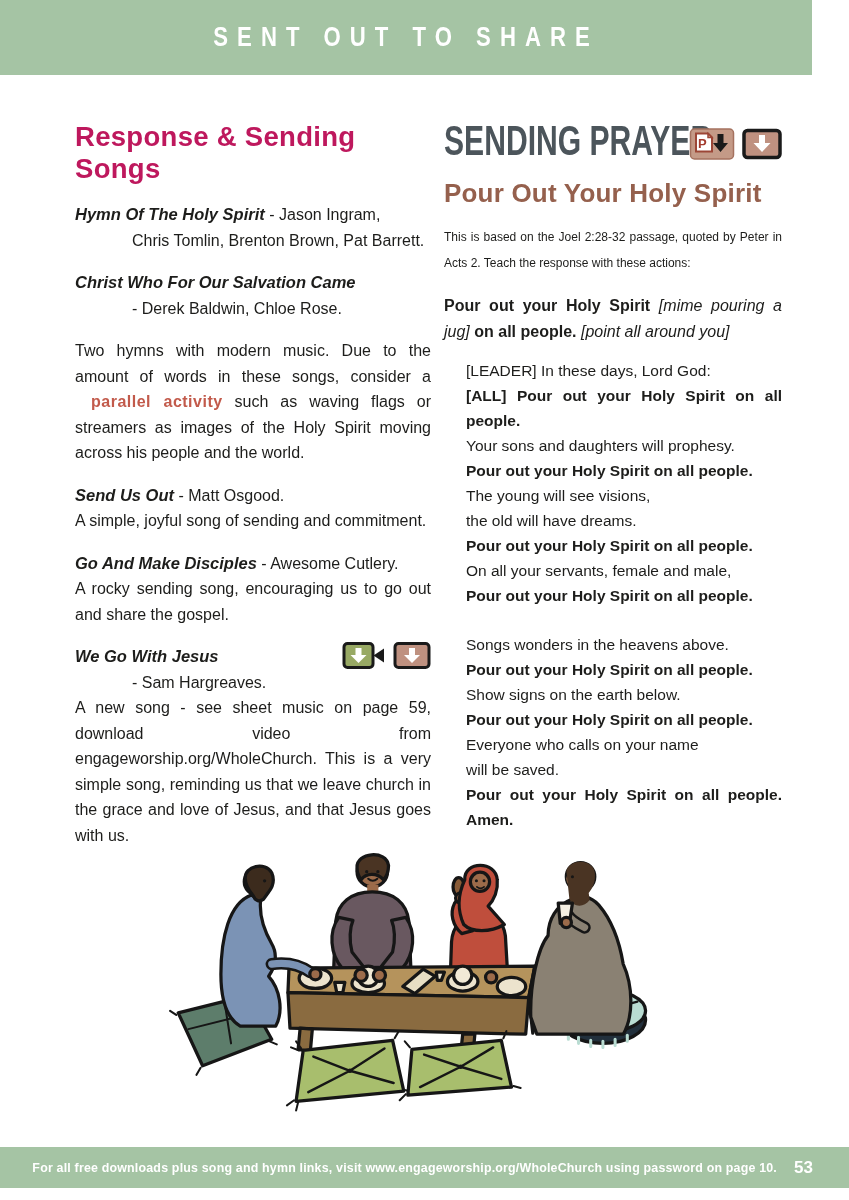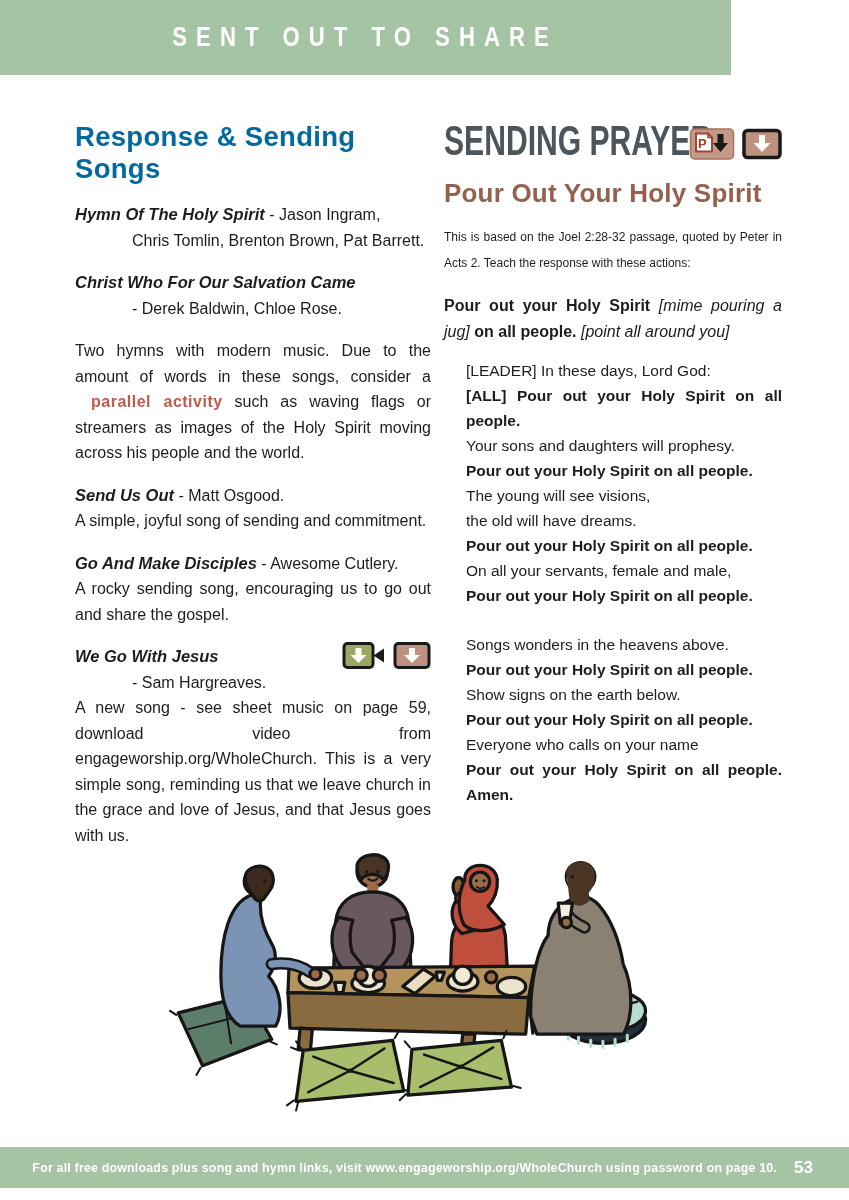--- a/index.html
+++ b/index.html
@@ -5,21 +5,21 @@
   * { box-sizing: border-box; }
   html, body { margin: 0; padding: 0; background: #ffffff; }
   .page {
     position: relative; width: 849px; height: 1200px; margin: 0 auto;
     background: #ffffff; overflow: hidden;
     font-family: "Liberation Sans", sans-serif; color: #1d1d1b;
   }
 
   
   .header-bar {
-    position: absolute; top: 0; left: 0; width: 731px; height: 75px;
+    position: absolute; top: 0; left: 0; width: 812px; height: 75px;
     background: #a5c4a4; display: flex; align-items: center; justify-content: center;
   }
   .header-title {
     color: #fff; font-weight: 700; font-size: 27px; letter-spacing: 11px;
     white-space: nowrap; transform: scaleX(.82);
   }
   .footer-bar {
     position: absolute; top: 1147px; left: 0; width: 849px; height: 41px;
     background: #a5c4a4; display: flex; align-items: center; justify-content: flex-start;
   }
@@ -32,21 +32,21 @@
     color: #fff; font-weight: 700; font-size: 17px;
   }
 
   
   .left-col  { position: absolute; left: 75px;  top: 121px; width: 356px; }
   .right-col { position: absolute; left: 444px; top: 121px; width: 338px; }
 
   
   .songs-heading {
     margin: 0 0 17px; font-size: 27.5px; font-weight: 700;
-    color: #0369a1; letter-spacing: .3px;
+    color: #be185d; letter-spacing: .3px;
   }
   .song { margin-bottom: 17px; }
   .song-line { margin: 0; font-size: 16px; line-height: 25.5px; }
   .song-title { font-weight: 700; font-style: italic; font-size: 16.5px; }
   .credit2 { padding-left: 57px; }
   .para, .desc {
     margin: 0 0 17px; font-size: 16px; line-height: 25.5px; text-align: justify;
   }
   .desc { margin-bottom: 0; }
   .accent { color: #c25a4b; font-weight: 700; letter-spacing: .5px; margin-left: 16px; }
@@ -177,20 +177,21 @@
       <p class="lit">The young will see visions,</p>
       <p class="lit">the old will have dreams.</p>
       <p class="lit bold">Pour out your Holy Spirit on all people.</p>
       <p class="lit">On all your servants, female and male,</p>
       <p class="lit bold">Pour out your Holy Spirit on all people.</p>
       <p class="lit gap">Songs wonders in the heavens above.</p>
       <p class="lit bold">Pour out your Holy Spirit on all people.</p>
       <p class="lit">Show signs on the earth below.</p>
       <p class="lit bold">Pour out your Holy Spirit on all people.</p>
       <p class="lit">Everyone who calls on your name</p>
+      <p class="lit">will be saved.</p>
       <p class="lit bold">Pour out your Holy Spirit on all people. Amen.</p>
     </div>
   </div>
 
   <div class="illustration">
     <svg viewBox="0 0 500 305" width="508" height="310">
       <g stroke="#161616" stroke-width="3.2" stroke-linejoin="round" stroke-linecap="round">
 
         <polygon points="14,176 82,159 106,202 38,228" fill="#5d7d6b"></polygon>
         <path d="M24,192 L88,176 M60,168 L66,206" fill="none" stroke-width="2"></path>

